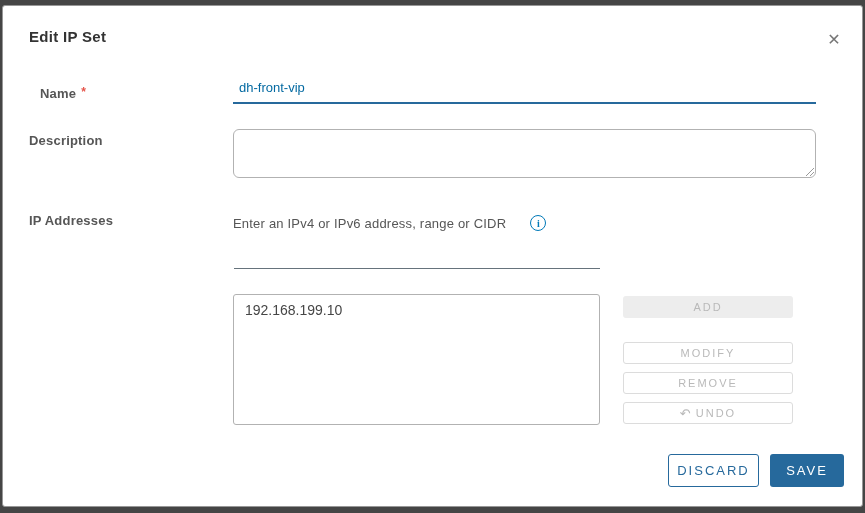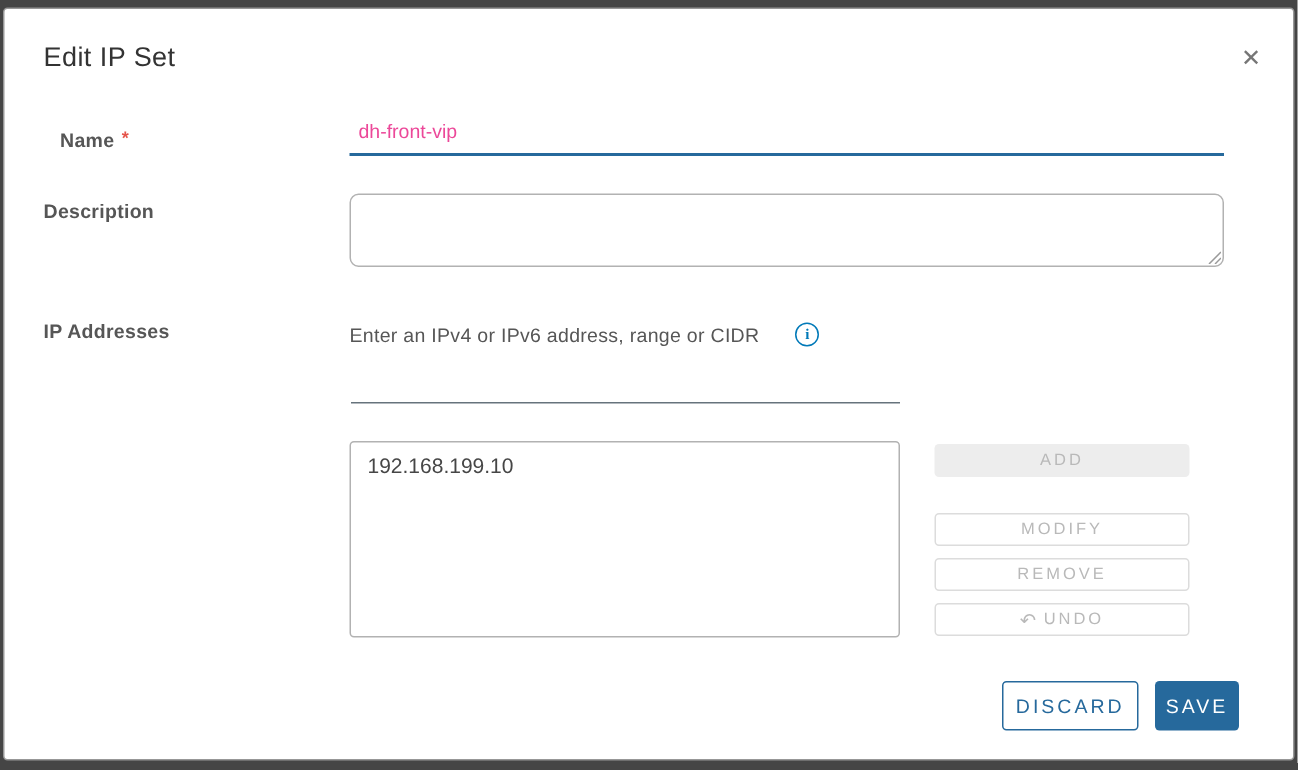--- a/index.html
+++ b/index.html
@@ -12,21 +12,21 @@
   }
   .dialog {
     position: absolute;
     left: 2px; right: 2px; top: 5px; bottom: 6px;
     background: #ffffff;
     border: 1px solid #979797;
     border-radius: 3px;
   }
   .title {
     position: absolute; left: 26px; top: 22px;
-    font-size: 18px; font-weight: 400; color: #333333;
+    font-size: 15px; font-weight: 700; color: #333333;
     letter-spacing: 0.3px;
   }
   .close-btn {
     position: absolute; right: 16px; top: 22px;
     width: 24px; height: 24px;
     background: transparent; border: none; cursor: pointer;
     color: #767676; font-size: 16px; line-height: 24px; text-align: center;
     font-weight: 400;
   }
   .lbl {
@@ -38,21 +38,21 @@
   .lbl-desc { top: 127px; }
   .lbl-ip   { top: 207px; }
   .req { color: var(--required-red, #e5544a); font-size: 12px; margin-left: 5px; vertical-align: 2px; }
 
   .name-input {
     position: absolute; left: 230px; top: 70px;
     width: 583px; height: 28px;
     border: none; outline: none;
     border-bottom: 2px solid var(--accent-blue, #26699c);
     font-family: "Liberation Sans", sans-serif;
-    font-size: 13px; color: #ec4899;
+    font-size: 13px; color: #0369a1;
     padding: 0 0 3px 6px; background: transparent;
   }
   .desc-input {
     position: absolute; left: 230px; top: 123px;
     width: 583px; height: 49px;
     border: 1px solid #b2b2b2; border-radius: 6px;
     resize: none; outline: none;
     font-family: "Liberation Sans", sans-serif;
     font-size: 13px; color: #464646; padding: 6px 8px;
     background: #ffffff;
@@ -113,21 +113,21 @@
     font-size: 13px; font-weight: 400; letter-spacing: 2px;
     border-radius: 3px; cursor: pointer;
     display: flex; align-items: center; justify-content: center;
   }
   .btn-discard {
     left: 665px; width: 91px;
     background: #ffffff; color: var(--accent-blue, #26699c);
     border: 1px solid var(--accent-blue, #26699c);
   }
   .btn-save {
-    left: 767px; width: 56px;
+    left: 767px; width: 74px;
     background: var(--accent-blue, #26699c); color: #ffffff; border: none;
   }
 </style>
 </head>
 <body>
 
 <div class="dialog">
 
   <h1 class="title">Edit IP Set</h1>
 

